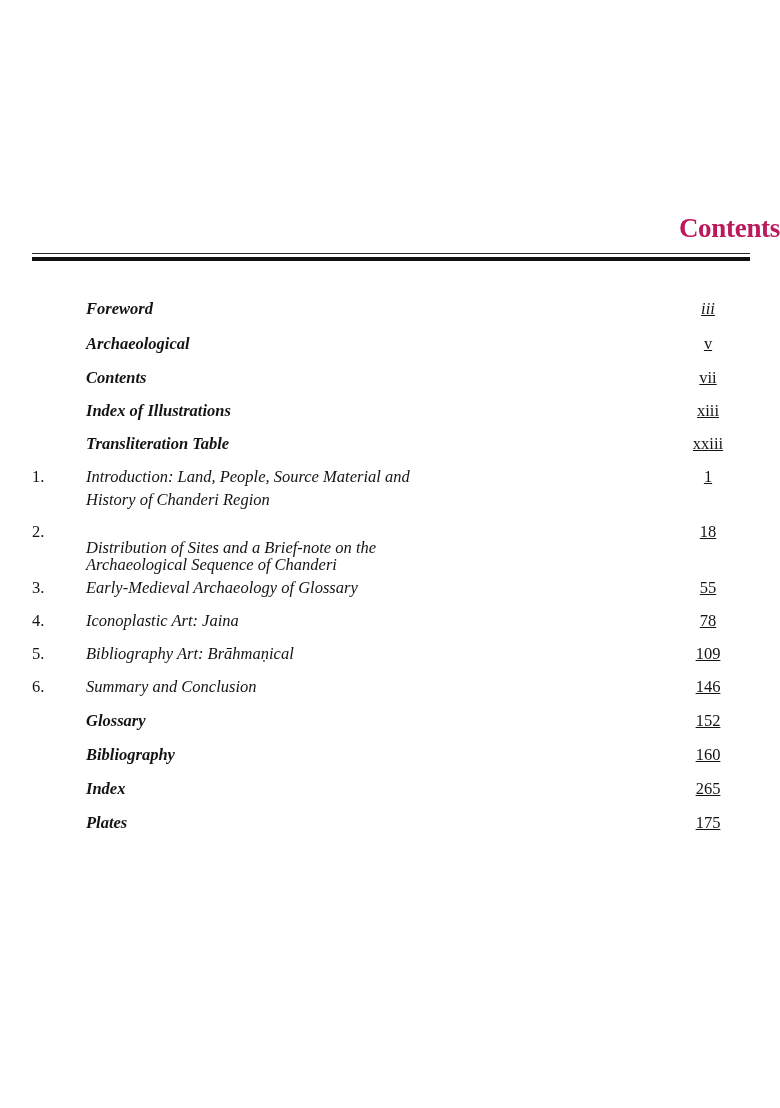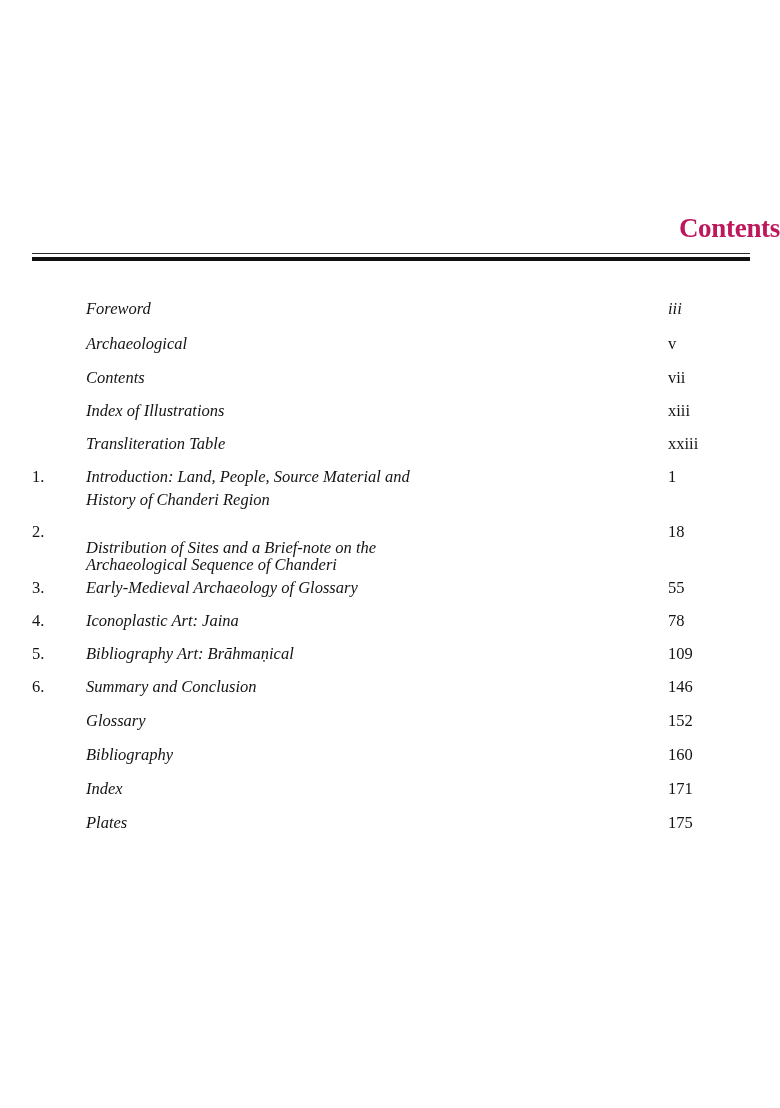--- a/index.html
+++ b/index.html
@@ -59,26 +59,27 @@
       position: absolute;
       left: 32px;
       width: 30px;
     }
     .title {
       position: absolute;
       left: 86px;
       width: 420px;
       font-style: italic;
     }
-    .title.italic { font-style: italic; }
+    .title.italic { font-style: italic; font-weight: bold; }
     .page {
       position: absolute;
       right: 32px;
-      text-align: left;
+      text-align: center;
       width: 80px;
+      text-decoration: underline;
     }
     .page.italic { font-style: italic; }
   </style>
 </head>
 <body>
 
 <div class="page-title">Contents</div>
 <div class="rule-thin"></div>
 <div class="rule-thick"></div>
 
@@ -152,21 +153,21 @@
     <span class="page">152</span>
   </div>
 
   <div class="entry" style="top:743px">
     <span class="title italic">Bibliography</span>
     <span class="page">160</span>
   </div>
 
   <div class="entry" style="top:777px">
     <span class="title italic">Index</span>
-    <span class="page">171</span>
+    <span class="page">265</span>
   </div>
 
   <div class="entry" style="top:811px">
     <span class="title italic">Plates</span>
     <span class="page">175</span>
   </div>
 
 </div>
 
 </body></html>

